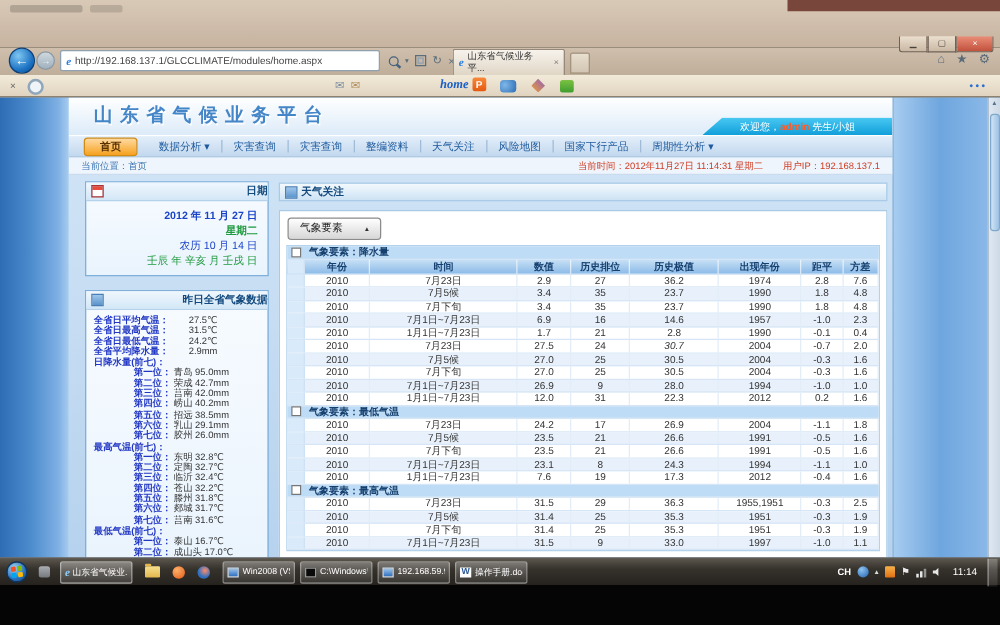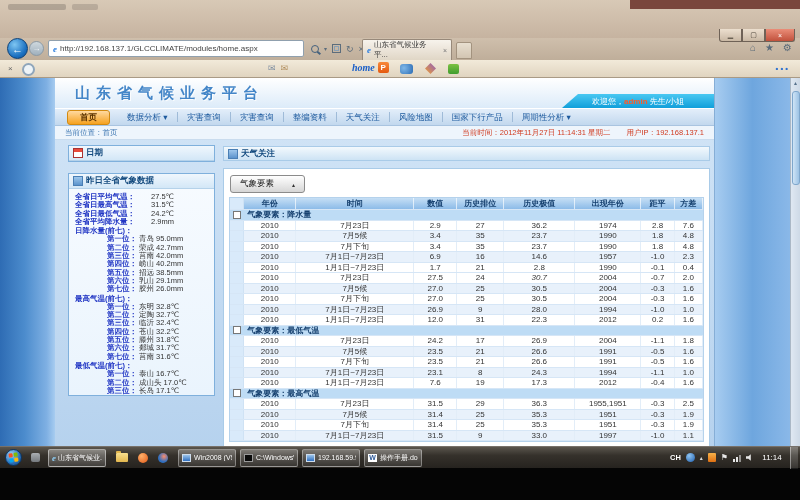--- a/index.html
+++ b/index.html
@@ -89,21 +89,21 @@
          justify-content:space-between;padding:0 10px;font-size:7.5px;box-sizing:content-box;}
   .crumb-l{color:#3a74b0;}
   .crumb-r{display:flex;gap:16px;color:#d03b20;}
 
   .content{display:flex;height:306px;padding:5px 4px 0 13px;box-sizing:border-box;overflow:hidden;}
 
   
   .sidebar{width:147px;flex:none;}
   .panel{border:1px solid #7fb0dc;background:linear-gradient(#f7fbff,#eaf4fd);}
   .panel-h{height:14px;background:linear-gradient(#f0f7fd,#d3e7f7);border-bottom:1px solid #b5d2ea;display:flex;
-           align-items:center;gap:3px;padding-left:4px;font-size:8.5px;font-weight:bold;color:#134a7e;}
+           align-items:center;gap:3px;padding-left:4px;font-size:8.5px;font-weight:bold;color:#134a7e;justify-content:space-between;}
   .cal-ico{width:8px;height:8px;border:1px solid #a33;background:linear-gradient(#e84b3c 0 3px,#fff 3px);flex:none;}
   .data-ico{width:8px;height:8px;border:1px solid #4a7fb5;background:linear-gradient(#9ec7ec,#5b93cc);flex:none;}
   .cal-body{padding:5px 8px 6px;text-align:right;font-size:8.5px;line-height:12px;}
   .cal-date{color:#1a43c8;font-weight:bold;}
   .cal-week{color:#1f9a3f;font-weight:bold;}
   .cal-lunar{color:#1a43c8;}
   .cal-gz{color:#1f9a3f;}
   .gap{height:11px;}
   .sb2-body{padding:4px 3px 0 6px;font-size:7.5px;line-height:8.3px;}
   .kv{display:flex;}
@@ -269,20 +269,26 @@
           </span>
         </div>
 
         <div class="content">
           <div class="sidebar">
             <div class="panel">
               <div class="panel-h">
                 <span class="cal-ico"></span>
                 <span>日期</span>
               </div>
+              <div class="cal-body">
+                <div class="cal-date">2012 年 11 月 27 日</div>
+                <div class="cal-week">星期二</div>
+                <div class="cal-lunar">农历 10 月 14 日</div>
+                <div class="cal-gz">壬辰 年 辛亥 月 壬戌 日</div>
+              </div>
             </div>
             <div class="gap"></div>
             <div class="panel">
               <div class="panel-h">
                 <span class="data-ico"></span>
                 <span>昨日全省气象数据</span>
               </div>
               <div class="sb2-body">
                   <div class="kv">
                     <div class="kv-l">全省日平均气温：</div>
@@ -379,36 +385,36 @@
             <div class="main-h">
               <span class="data-ico"></span>
               <span>天气关注</span>
             </div>
             <div class="main-box">
               <div class="filter-btn">
                 <span>气象要素</span>
                 <span class="filter-ar">▴</span>
               </div>
               <div class="tbl">
+                  <div class="tr sec-row">
+                    <div class="chk" style="width: 3%;">
+                      <div class="cb"></div>
+                    </div>
+                    <div class="td sec-title" style="width: 97%;">气象要素：降水量</div>
+                  </div>
                   <div class="tr th-row">
                     <div class="chk th" style="width: 3%;"></div>
                     <div class="td th" style="width: 11%;">年份</div>
                     <div class="td th" style="width: 25%;">时间</div>
                     <div class="td th" style="width: 9%;">数值</div>
                     <div class="td th" style="width: 10%;">历史排位</div>
                     <div class="td th" style="width: 15%;">历史极值</div>
                     <div class="td th" style="width: 14%;">出现年份</div>
                     <div class="td th" style="width: 7%;">距平</div>
                     <div class="td th" style="width: 6%;">方差</div>
-                  </div>
-                  <div class="tr sec-row">
-                    <div class="chk" style="width: 3%;">
-                      <div class="cb"></div>
-                    </div>
-                    <div class="td sec-title" style="width: 97%;">气象要素：降水量</div>
                   </div>
                   <div class="tr data-row">
                     <div class="chk" style="width: 3%;"></div>
                     <div class="td" style="width: 11%;">2010</div>
                     <div class="td" style="width: 25%;">7月23日</div>
                     <div class="td" style="width: 9%;">2.9</div>
                     <div class="td" style="width: 10%;">27</div>
                     <div class="td" style="width: 15%;">36.2</div>
                     <div class="td" style="width: 14%;">1974</div>
                     <div class="td" style="width: 7%;">2.8</div>

